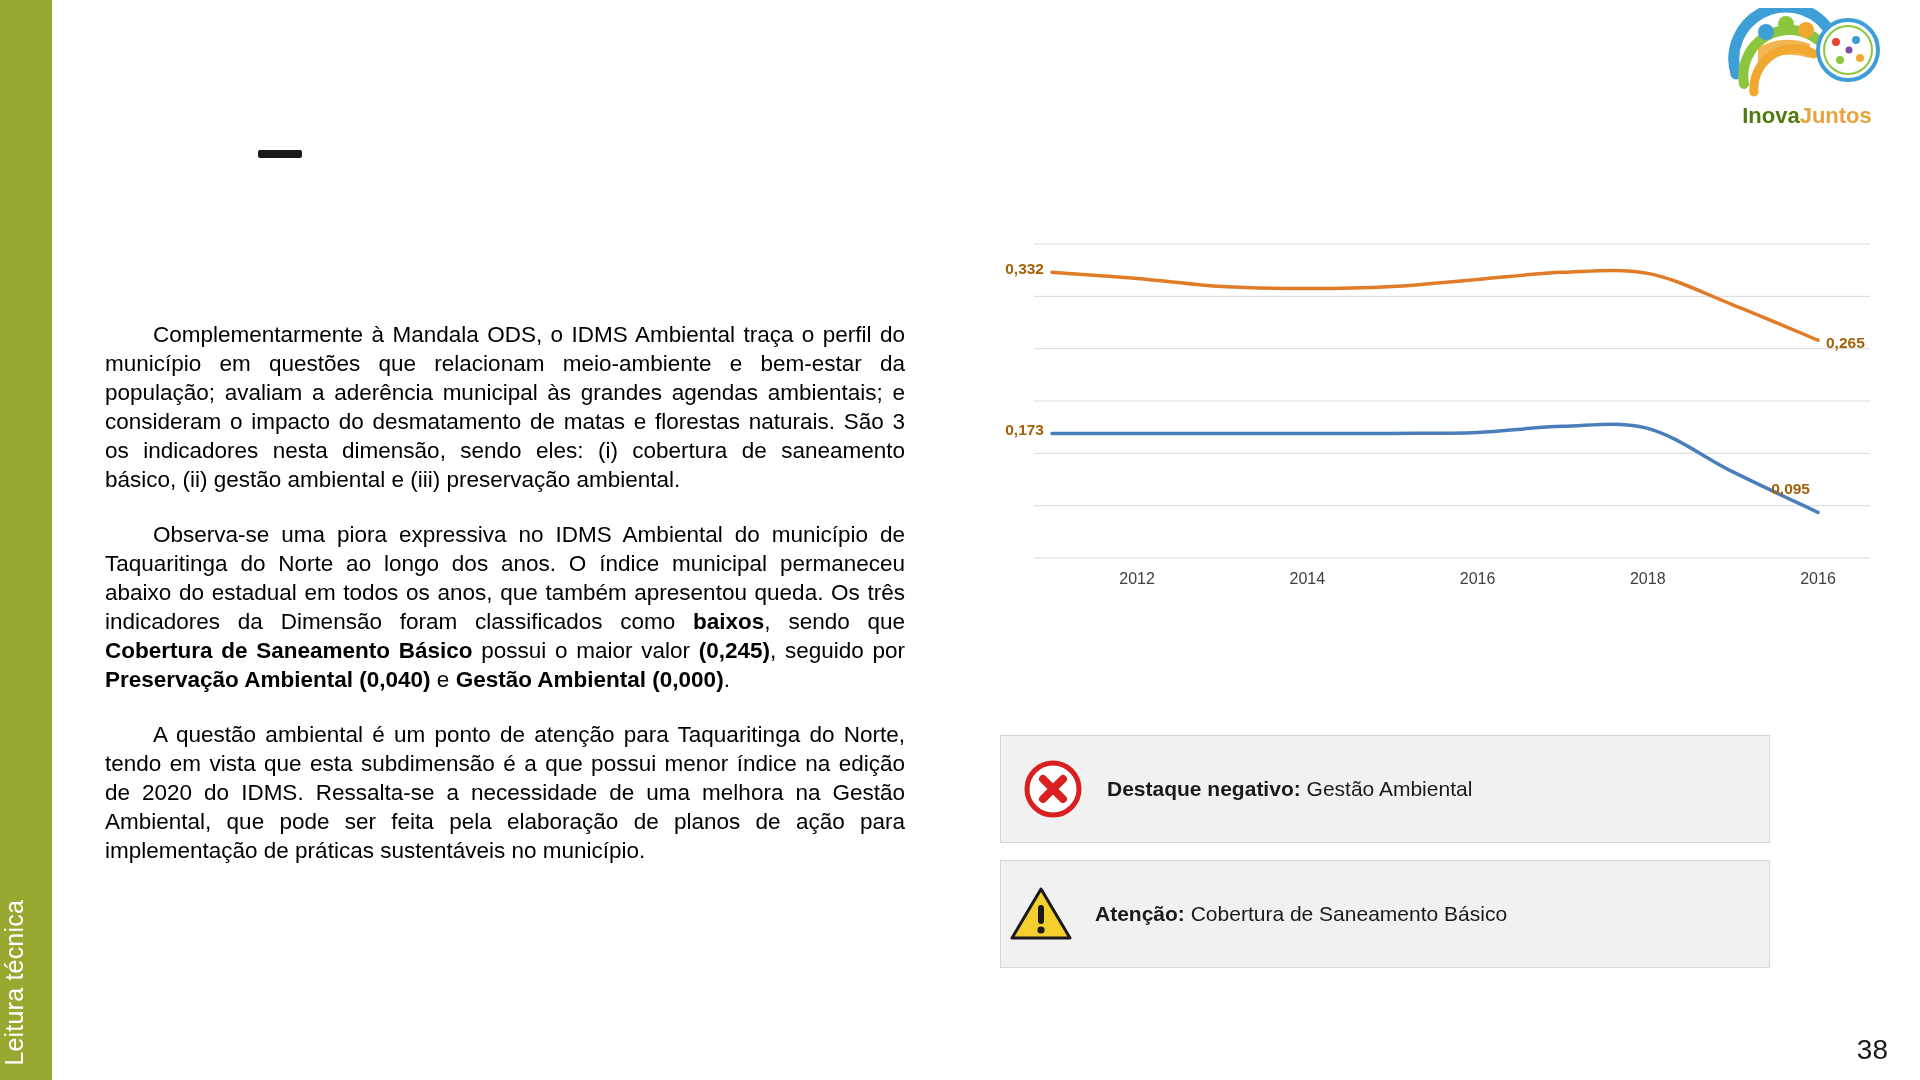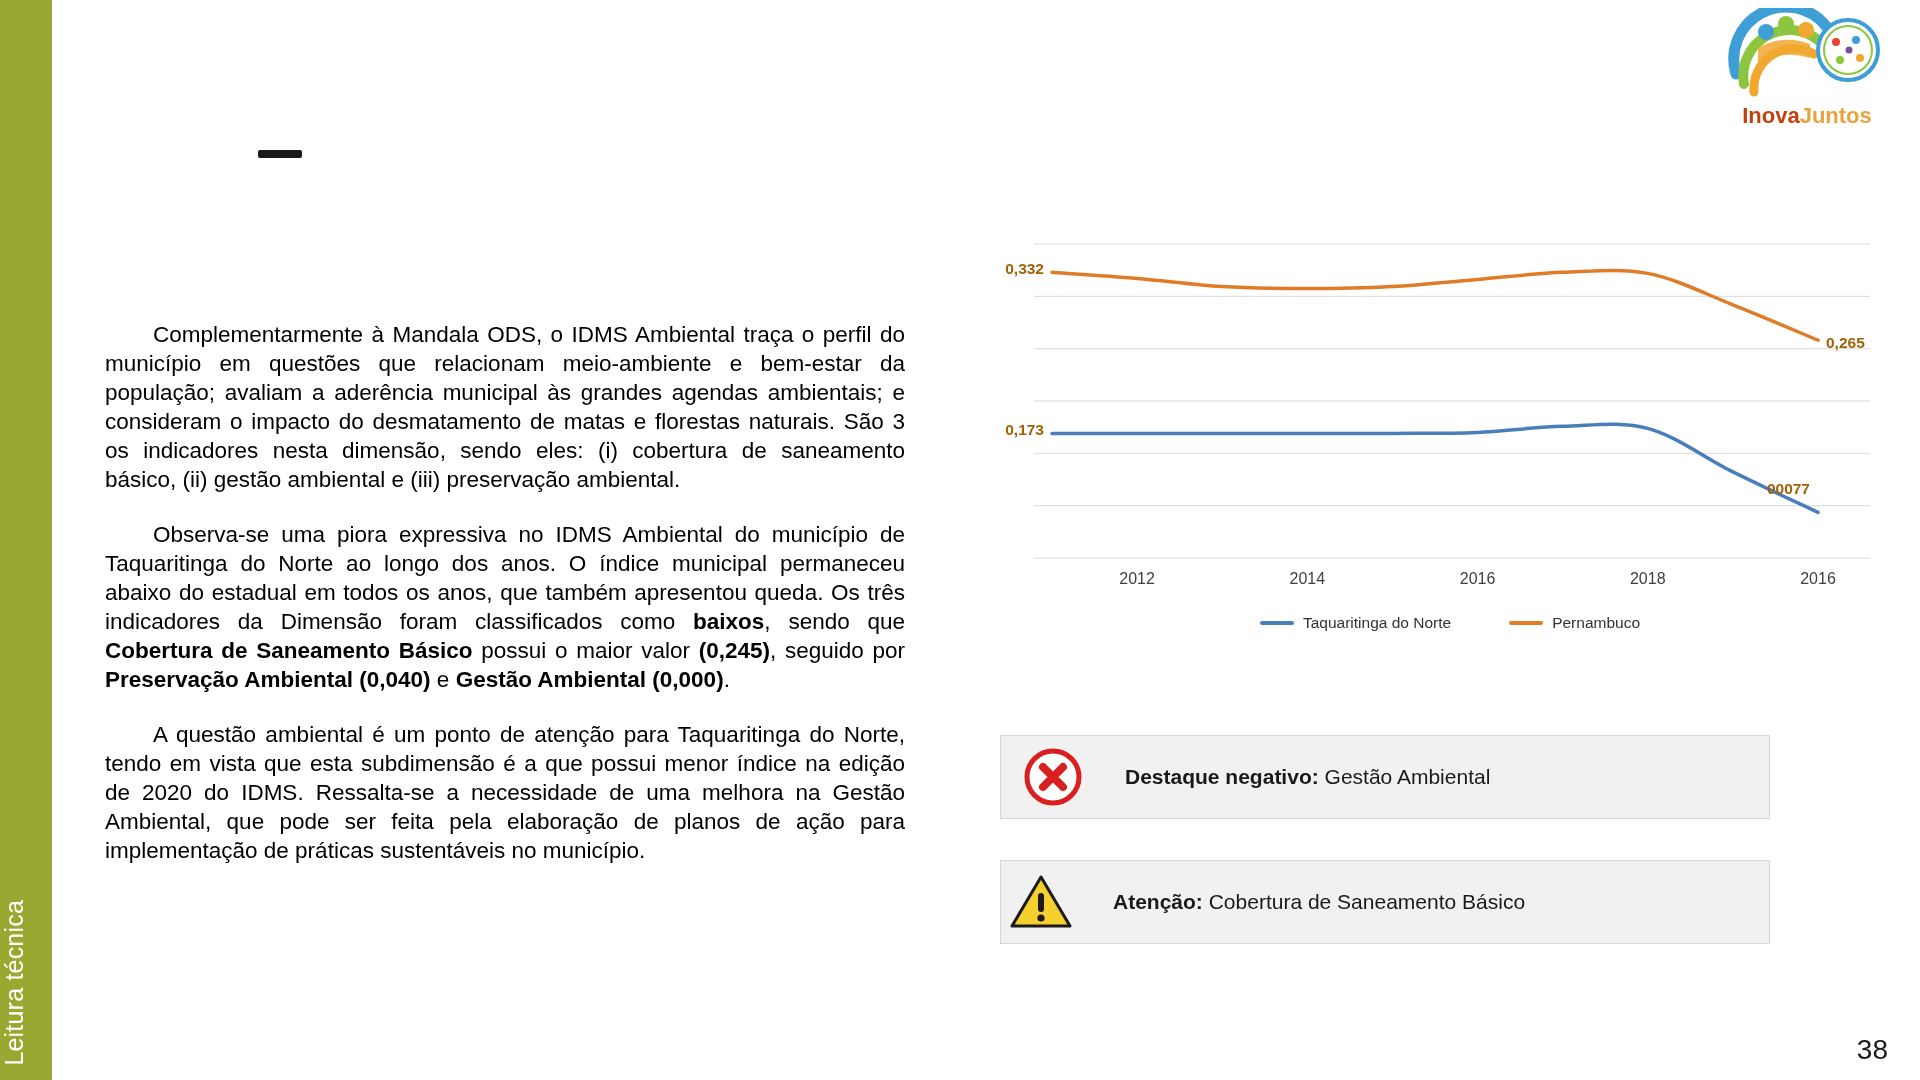--- a/index.html
+++ b/index.html
@@ -44,21 +44,21 @@
     width: 170px; height: 125px;
   }
   .logo-text {
     position: absolute;
     left: 0; bottom: 4px;
     width: 170px;
     text-align: center;
     font-size: 22px;
     font-weight: bold;
   }
-  .logo-text .inova { color: #c2410c; }
+  .logo-text .inova { color: #4d7c0f; }
   .logo-text .juntos { color: #e8a33d; }
 
   
   .dash {
     position: absolute;
     left: 258px; top: 150px;
     width: 44px; height: 8px;
     background: #1a1a1a;
     border-radius: 2px;
   }
@@ -123,27 +123,26 @@
     font-weight: bold;
     color: #a16207;
     white-space: nowrap;
   }
 
   
   .callout {
     position: absolute;
     left: 1000px;
     width: 770px;
-    height: 84px;
+    height: 108px;
     background: #f1f1f1;
     border: 1px solid #d6d6d6;
     display: flex;
     align-items: center;
     padding-left: 20px;
-    gap: 18px;
   }
   .callout-neg { top: 735px; }
   .callout-warn { top: 860px; padding-left: 8px; }
   .callout-icon {
     width: 64px; height: 64px;
     flex: 0 0 64px;
     display: flex; align-items: center; justify-content: center;
     margin-right: 22px;
   }
   .callout-text {
@@ -208,39 +207,29 @@
           <line x1="14" x2="850" y1="171" y2="171" stroke="#d9d9d9" stroke-width="1"></line>
           <line x1="14" x2="850" y1="223.33333333333334" y2="223.33333333333334" stroke="#d9d9d9" stroke-width="1"></line>
           <line x1="14" x2="850" y1="275.6666666666667" y2="275.6666666666667" stroke="#d9d9d9" stroke-width="1"></line>
           <line x1="14" x2="850" y1="328" y2="328" stroke="#d9d9d9" stroke-width="1"></line>
           <path d="M 32.00 203.41 C 46.19 203.41, 88.74 203.41, 117.11 203.41 C 145.48 203.41, 173.85 203.41, 202.22 203.41 C 230.59 203.41, 258.96 203.41, 287.33 203.41 C 315.70 203.41, 344.07 203.58, 372.44 203.41 C 400.81 203.24, 429.19 203.58, 457.56 202.40 C 485.93 201.22, 514.30 197.00, 542.67 196.32 C 571.04 195.65, 599.41 190.75, 627.78 198.35 C 656.15 205.95, 684.52 227.89, 712.89 241.90 C 741.26 255.92, 783.81 275.67, 798.00 282.42" fill="none" stroke="#4a7ebb" stroke-width="3.5" stroke-linecap="round"></path>
           <path d="M 32.00 42.36 C 46.19 43.37, 88.74 46.08, 117.11 48.44 C 145.48 50.80, 173.85 54.85, 202.22 56.54 C 230.59 58.23, 258.96 58.57, 287.33 58.57 C 315.70 58.57, 344.07 58.06, 372.44 56.54 C 400.81 55.02, 429.19 51.82, 457.56 49.45 C 485.93 47.09, 514.30 43.37, 542.67 42.36 C 571.04 41.35, 599.41 37.97, 627.78 43.37 C 656.15 48.78, 684.52 63.63, 712.89 74.77 C 741.26 85.92, 783.81 104.32, 798.00 110.23" fill="none" stroke="#e07b28" stroke-width="3.5" stroke-linecap="round"></path>
         </svg>
       <div class="dlabel" id="lbl-p-start" style="left: 24px; top: 30.3613px; transform: translateX(-100%);">0,332</div>
       <div class="dlabel" id="lbl-p-end" style="left: 806px; top: 104.226px;">0,265</div>
       <div class="dlabel" id="lbl-t-start" style="left: 24px; top: 191.413px; transform: translateX(-100%);">0,173</div>
-      <div class="dlabel" id="lbl-t-end" style="left: 790px; top: 250.419px; transform: translateX(-100%);">00077</div>
+      <div class="dlabel" id="lbl-t-end" style="left: 790px; top: 250.419px; transform: translateX(-100%);">0,095</div>
     </div>
     <div class="xlabels" id="xlabels">
         <span style="left: 117.111px;">2012</span>
         <span style="left: 287.333px;">2014</span>
         <span style="left: 457.556px;">2016</span>
         <span style="left: 627.778px;">2018</span>
         <span style="left: 798px;">2016</span>
       </div>
-    <div class="legend" id="legend">
-        <div class="legend-item">
-          <div class="legend-swatch" style="background: rgb(74, 126, 187);"></div>
-          <div class="legend-text">Taquaritinga do Norte</div>
-        </div>
-        <div class="legend-item">
-          <div class="legend-swatch" style="background: rgb(224, 123, 40);"></div>
-          <div class="legend-text">Pernambuco</div>
-        </div>
-      </div>
   </div>
 
   <div class="callout callout-neg">
     <div class="callout-icon">
       <svg width="62" height="62" viewBox="0 0 62 62">
         <circle cx="31" cy="31" r="26" fill="#ffffff" stroke="#d91f1f" stroke-width="5"></circle>
         <path d="M21 21 L41 41 M41 21 L21 41" stroke="#d91f1f" stroke-width="8" stroke-linecap="round"></path>
       </svg>
     </div>
     <div class="callout-text">

